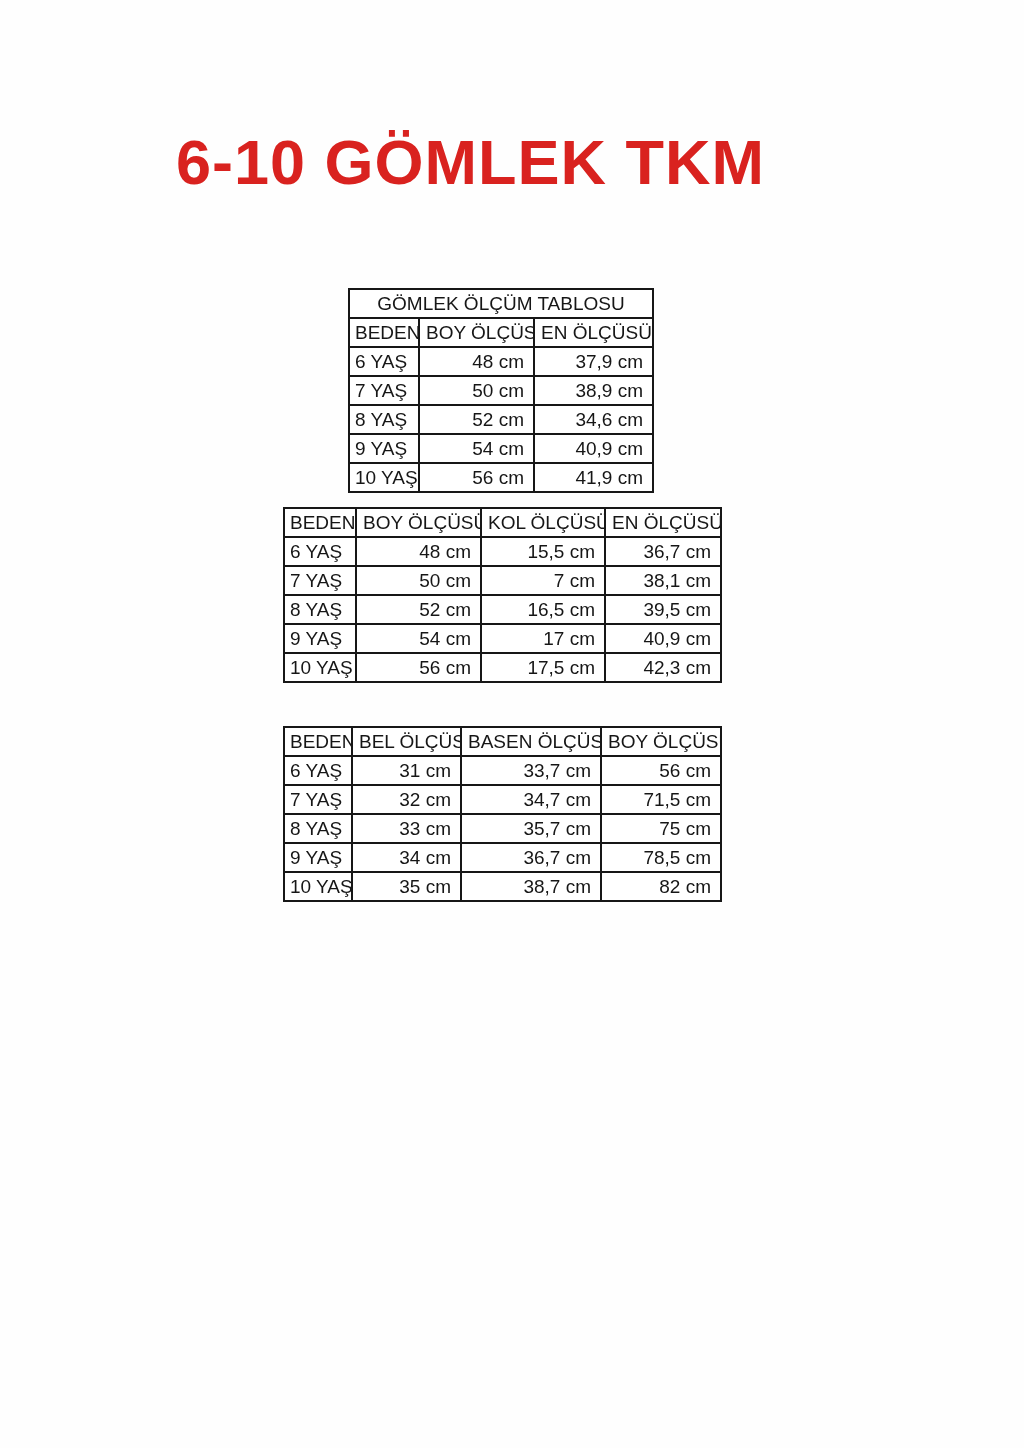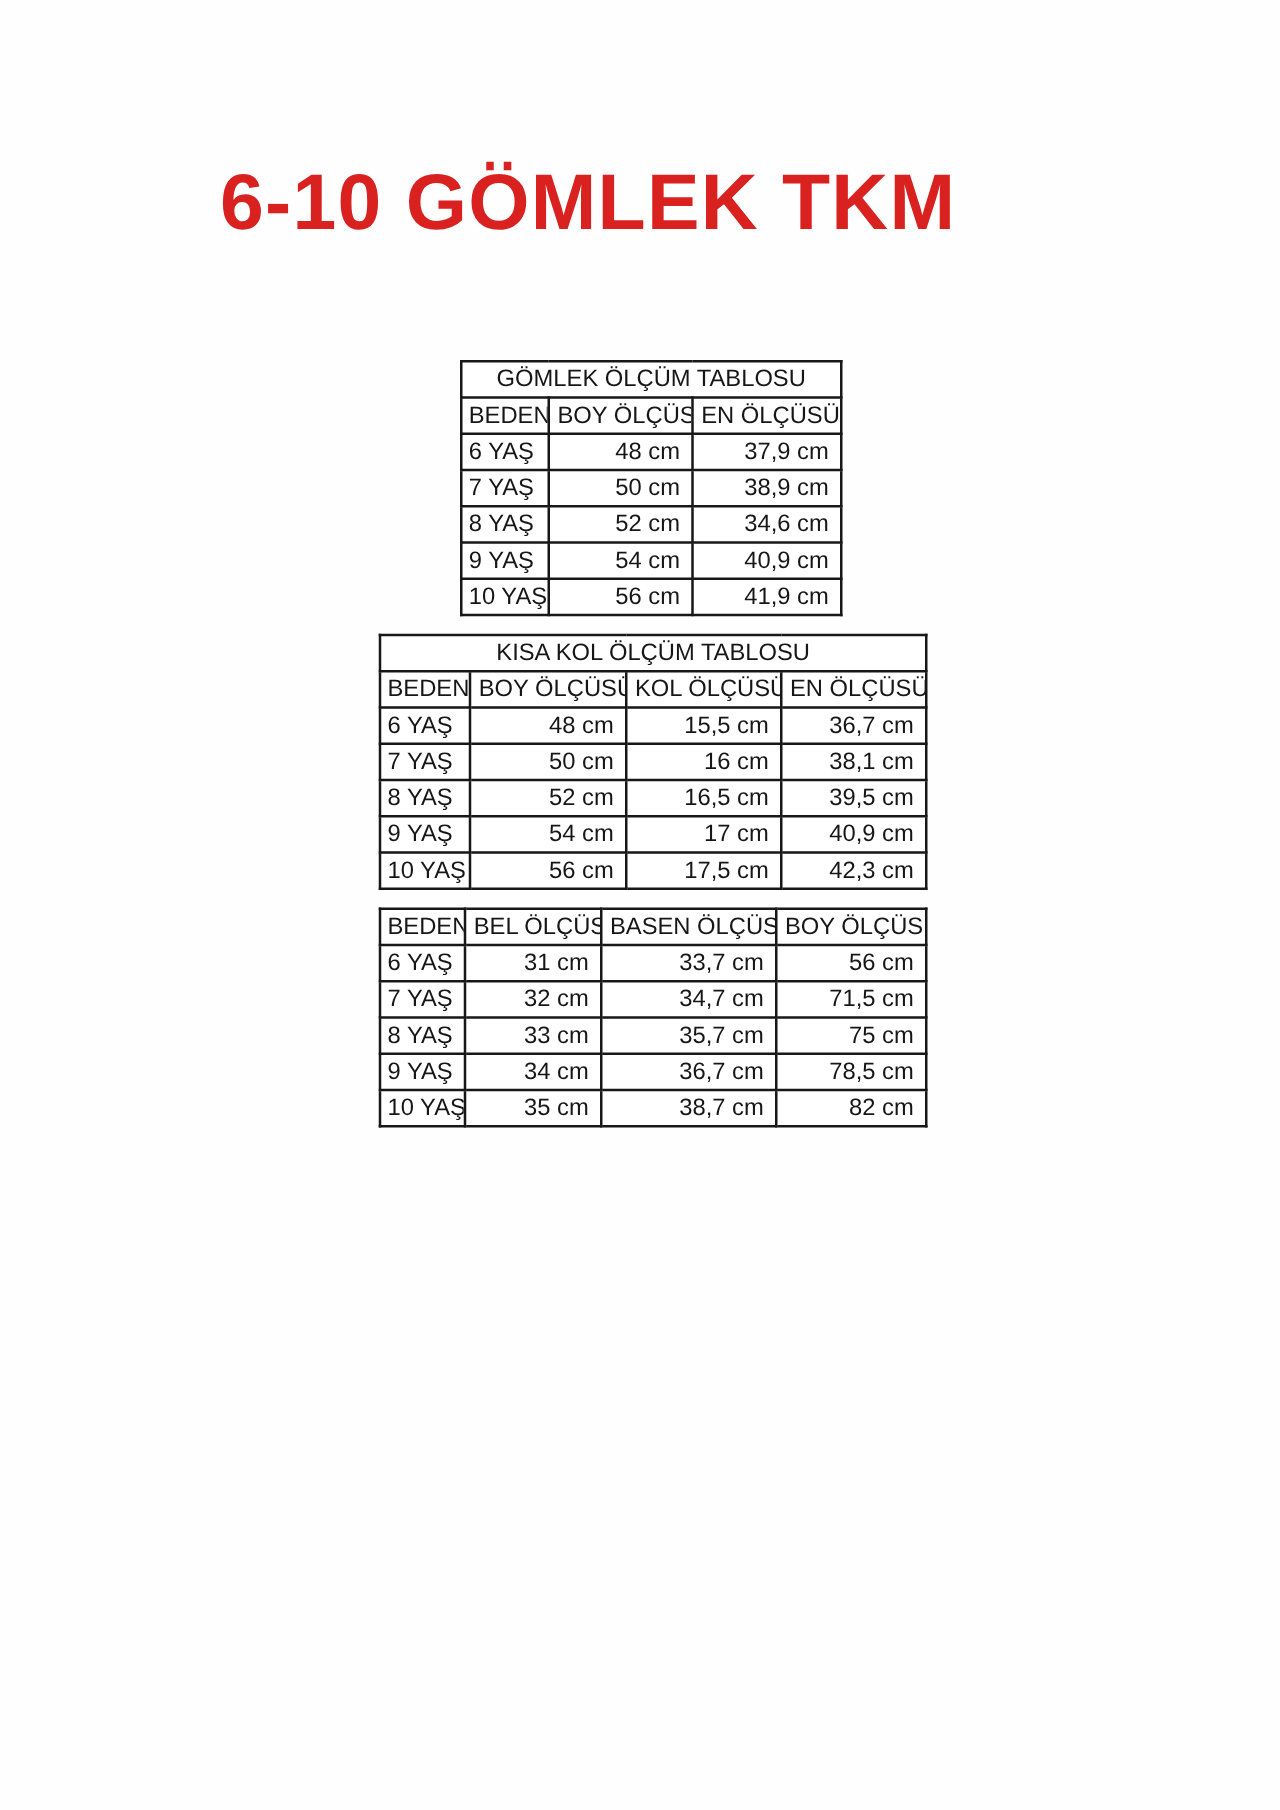--- a/index.html
+++ b/index.html
@@ -20,21 +20,20 @@
     font-size: 63px;
     font-weight: 700;
     letter-spacing: 1px;
     white-space: nowrap;
   }
   table.size-table {
     position: absolute;
     border-collapse: collapse;
     table-layout: fixed;
     background: #fff;
-    margin-left: 20px;
   }
   table.size-table th,
   table.size-table td {
     border: 2px solid #171717;
     height: 29px;
     padding: 0 6px;
     font-size: 19px;
     font-weight: 400;
     color: #161616;
     white-space: nowrap;
@@ -103,38 +102,35 @@
 
 <table id="table-kisakol" class="size-table">
     <colgroup>
       <col style="width:72px">
       <col style="width:125px">
       <col style="width:124px">
       <col style="width:116px">
     </colgroup>
     <tbody>
       <tr>
-        <th class="table-title-cell" colspan="4">KISA KOL ÖLÇÜM TABLOSU</th>
-      </tr>
-      <tr>
         <th class="hdr-beden">BEDEN</th>
         <th class="hdr-measure">BOY ÖLÇÜSÜ</th>
         <th class="hdr-measure">KOL ÖLÇÜSÜ</th>
         <th class="hdr-measure">EN ÖLÇÜSÜ</th>
       </tr>
       <tr>
         <td class="cell-beden">6 YAŞ</td>
         <td class="cell-num">48 cm</td>
         <td class="cell-num">15,5 cm</td>
         <td class="cell-num">36,7 cm</td>
       </tr>
       <tr>
         <td class="cell-beden">7 YAŞ</td>
         <td class="cell-num">50 cm</td>
-        <td class="cell-num">16 cm</td>
+        <td class="cell-num">7 cm</td>
         <td class="cell-num">38,1 cm</td>
       </tr>
       <tr>
         <td class="cell-beden">8 YAŞ</td>
         <td class="cell-num">52 cm</td>
         <td class="cell-num">16,5 cm</td>
         <td class="cell-num">39,5 cm</td>
       </tr>
       <tr>
         <td class="cell-beden">9 YAŞ</td>

